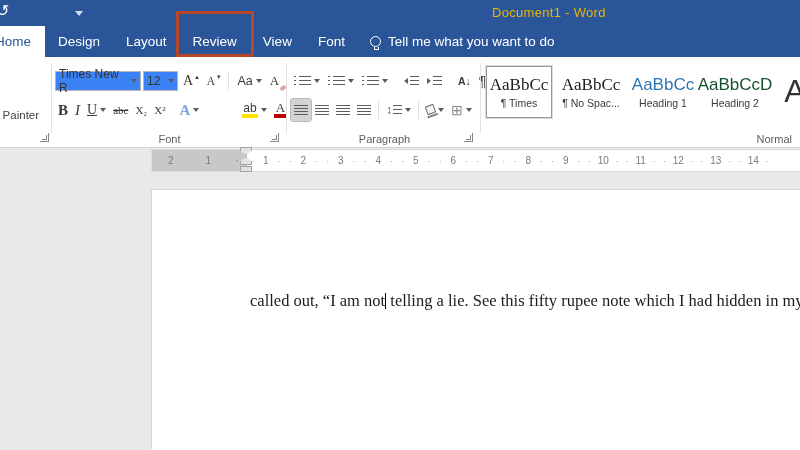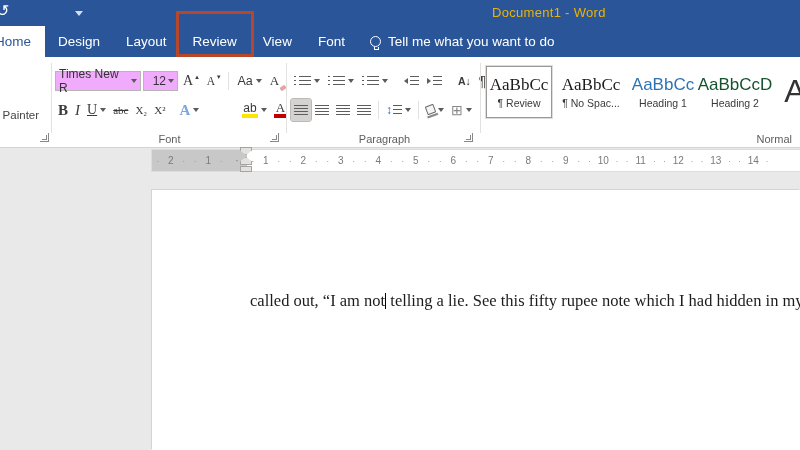--- a/index.html
+++ b/index.html
@@ -46,22 +46,22 @@
     border-right:1px solid #8a8886; border-bottom:1px solid #8a8886; transform:rotate(0deg); }
   .row1 { position:absolute; left:3px; right:4px; top:13px; height:22px; display:flex; align-items:center; gap:2px; }
   .row2 { position:absolute; left:3px; right:4px; top:41px; height:24px; display:flex; align-items:center; gap:1px; }
   .rbtn { display:flex; align-items:center; justify-content:center; gap:1px; height:22px;
     padding:0 3px; color:#3b3a39; border-radius:2px; }
   .rbtn.active { background:#d5d3d1; outline:1px solid #bcbab8; }
   .dd { width:0; height:0; border-left:3px solid transparent; border-right:3px solid transparent;
     border-top:4px solid #5a5a5a; margin-left:2px; }
   .vsep { width:1px; height:18px; background:#e3e1df; margin:0 3px; }
   
-  .combo { display:flex; align-items:center; justify-content:flex-end; height:20px;
-    border:1px solid #b8b6b4; background:#f0abfc; font-size:12px; color:#333; padding:0 3px; }
+  .combo { display:flex; align-items:center; justify-content:space-between; height:20px;
+    border:1px solid #b8b6b4; background:#3b82f6; font-size:12px; color:#333; padding:0 3px; }
   .combo-name { width:86px; }
   .combo-size { width:35px; }
   .srf { font-family:"Liberation Serif", serif; }
   .fx-bold { font-weight:bold; font-size:15px; }
   .fx-italic { font-style:italic; font-size:15px; }
   .fx-under { font-size:14px; text-decoration:underline; }
   .fx-strike { font-size:11px; text-decoration:line-through; }
   .fx-subsup { font-size:11px; }
   .fx-effects { font-size:15px; font-weight:bold; color:#7ba7dc; }
   .bar-btn { display:inline-block; line-height:12px; font-size:12px; }
@@ -285,21 +285,21 @@
           </span>
       </div>
       <div class="grp-label">Paragraph</div>
       <span class="launcher" style="right:8px;"></span>
     </div>
 
     <div class="group g-styles">
       <div class="gallery">
         <div class="style-item selected">
             <span class="style-sample" style="color: rgb(28, 28, 28);">AaBbCc</span>
-            <span class="style-label">¶ Review</span>
+            <span class="style-label">¶ Times</span>
           </div>
           <div class="style-item">
             <span class="style-sample" style="color: rgb(28, 28, 28);">AaBbCc</span>
             <span class="style-label">¶ No Spac...</span>
           </div>
           <div class="style-item">
             <span class="style-sample sans-sample" style="color: rgb(46, 116, 181);">AaBbCc</span>
             <span class="style-label">Heading 1</span>
           </div>
           <div class="style-item">

